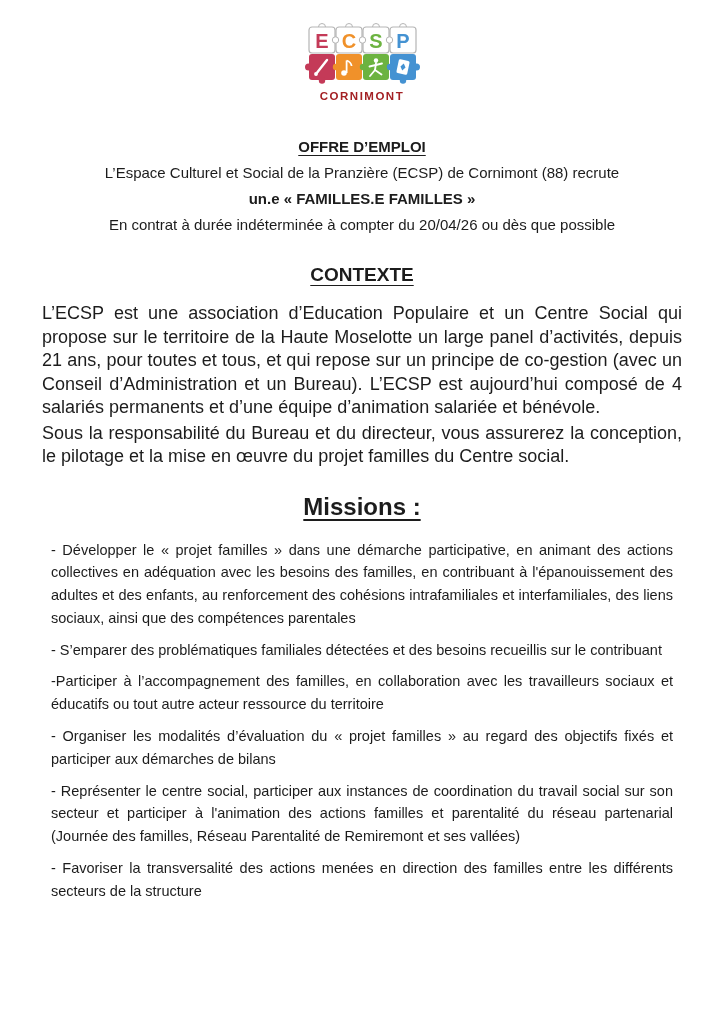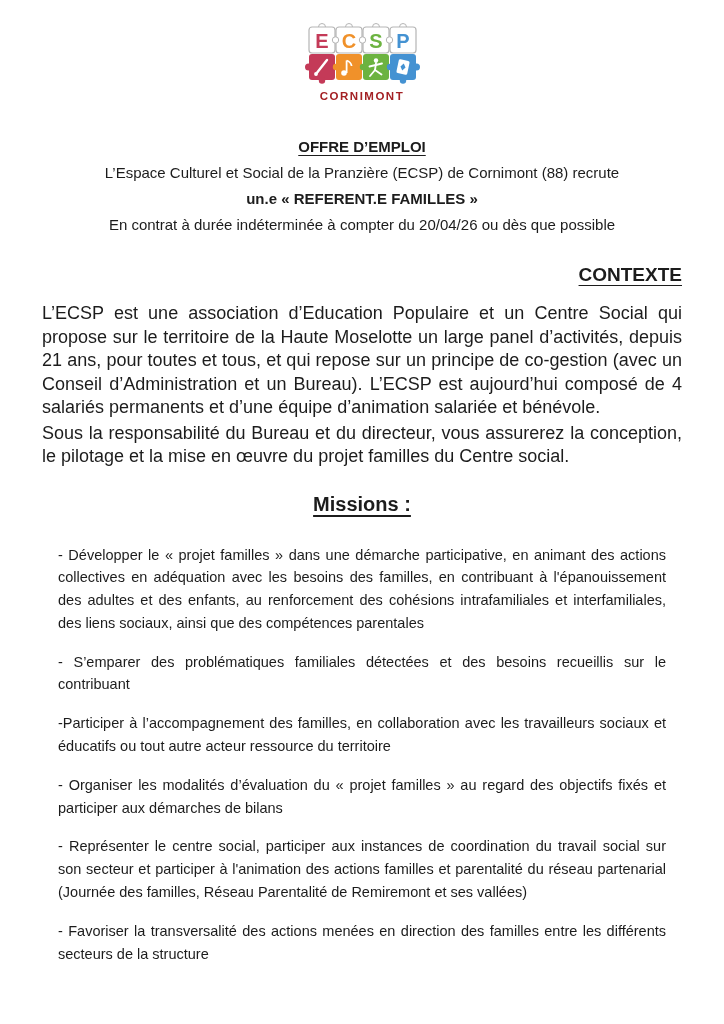--- a/index.html
+++ b/index.html
@@ -37,48 +37,48 @@
     line-height: 26px;
   }
   .title-underline {
     font-weight: bold;
     text-decoration: underline;
     text-underline-offset: 3px;
   }
   .bold { font-weight: bold; }
   
   .section-heading {
-    text-align: right;
+    text-align: center;
     margin: 26px 0 16px 0;
     font-size: 19px;
     font-weight: bold;
   }
   .section-heading span {
     text-decoration: underline;
     text-underline-offset: 4px;
   }
   .sub-heading {
     text-align: center;
-    margin: 24px 0 28px 0;
-    font-size: 20px;
+    margin: 24px 0 18px 0;
+    font-size: 24px;
     font-weight: bold;
   }
   .sub-heading span {
     text-decoration: underline;
     text-underline-offset: 4px;
   }
   
   .body-par {
     margin: 0 0 2px 0;
     font-size: 18px;
     line-height: 23.5px;
     text-align: justify;
   }
   .missions-list p {
-    margin: 16px;
+    margin: 9px;
     font-size: 14.5px;
     line-height: 22.8px;
     text-align: justify;
   }
   .logo-caption-svg {
     font-weight: bold;
     letter-spacing: 1.5px;
   }
 </style>
 </head>
@@ -149,21 +149,21 @@
 
       <text x="66" y="78" text-anchor="middle" font-size="11.5" class="logo-caption-svg" fill="#a32024">CORNIMONT</text>
     </svg>
   </div>
 
   <div class="content">
 
     <div class="doc-header">
       <p class="title-underline">OFFRE D’EMPLOI</p>
       <p>L’Espace Culturel et Social de la Pranzière (ECSP) de Cornimont (88) recrute</p>
-      <p class="bold">un.e « REFERENT.E FAMILLES »</p>
+      <p class="bold">un.e « FAMILLES.E FAMILLES »</p>
       <p>En contrat à durée indéterminée à compter du 20/04/26 ou dès que possible</p>
     </div>
 
     <h2 class="section-heading"><span>CONTEXTE</span></h2>
     <p class="body-par">L’ECSP est une association d’Education Populaire et un Centre Social qui propose sur le territoire de la Haute Moselotte un large panel d’activités, depuis 21 ans, pour toutes et tous, et qui repose sur un principe de co-gestion (avec un Conseil d’Administration et un Bureau). L’ECSP est aujourd’hui composé de 4 salariés permanents et d’une équipe d’animation salariée et bénévole.</p>
 
     <p class="body-par">Sous la responsabilité du Bureau et du directeur, vous assurerez la conception, le pilotage et la mise en œuvre du projet familles du Centre social.</p>
 
     <h3 class="sub-heading"><span>Missions :</span></h3>
     <div class="missions-list">

